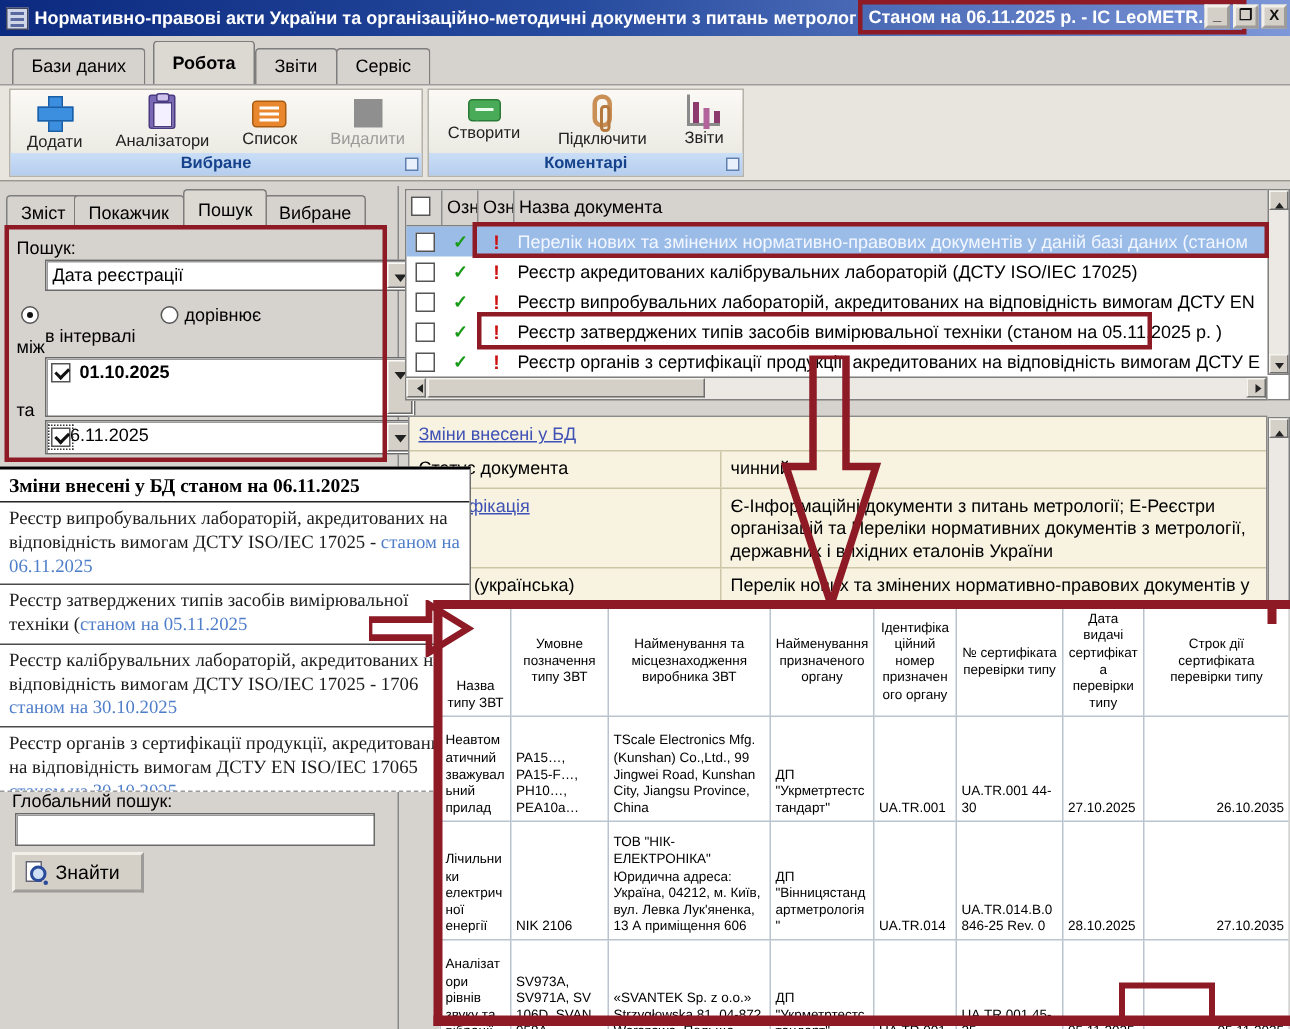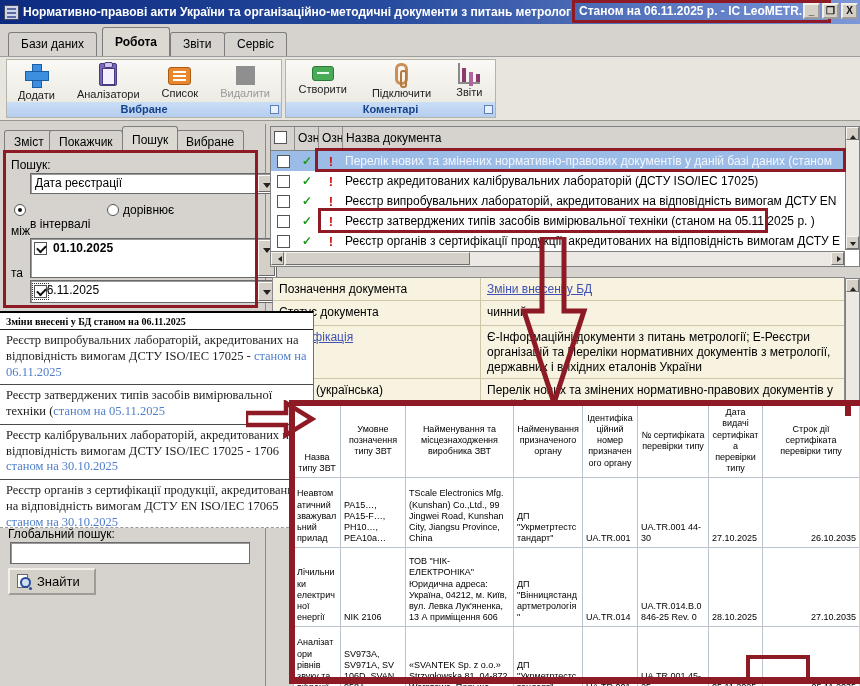--- a/index.html
+++ b/index.html
@@ -110,21 +110,21 @@
   .prow { display:flex; border-bottom:1px solid #cdc6a7; }
   .prow .pl { width:208px; padding:4px 4px 3px 6px; border-right:1px solid #cdc6a7; }
   .prow .pv { flex:1; padding:4px 6px 3px 6px; line-height:15px; }
   .plink { color:#3f51b5; text-decoration:underline; }
   .props-scroll { position:absolute; right:0; top:278px; width:15px; height:128px; background:#ece9e4; border:1px solid #808080; z-index:6; }
 
   
   .popup { position:absolute; left:0; top:311px; width:314px; height:217px; background:#fff;
     border-top:2px solid #000; border-right:1px solid #707070; border-bottom:1px dashed #9a9a9a;
     font-family:"Liberation Serif",serif; z-index:25; overflow:hidden; }
-  .popup h3 { font-size:10px; padding:3px 6px 2px; border-bottom:1px solid #222; color:#000; }
+  .popup h3 { font-size:13px; padding:3px 6px 2px; border-bottom:1px solid #222; color:#000; }
   .pentry { font-size:12.5px; line-height:1.26; padding:3px 4px 4px 6px; border-bottom:1px solid #4a4a4a; color:#1c1c1c; }
   .pentry:last-child { border-bottom:none; }
   .pdate { color:#4f7ec9; }
 
   
   .registry { position:absolute; left:293px; top:404px; width:566px; height:282px; background:#fff; overflow:hidden; z-index:30; }
   .registry table { border-collapse:collapse; table-layout:fixed; width:566px; font-size:9px; line-height:1.25; color:#000; }
   .registry td, .registry th { border:1px solid #b9c4ce; padding:2px 3px; font-weight:normal; overflow:hidden; word-wrap:break-word; }
   .registry thead th { text-align:center; vertical-align:middle; height:70px; }
   .registry thead th:first-child { vertical-align:bottom; }
@@ -282,21 +282,20 @@
   <span class="sbtn tri-dn" style="left:0; bottom:0;"></span>
 </div>
 <div class="hscroll">
   <span class="sbtn tri-lf" style="left:0; top:0;"></span>
   <span class="thumb" style="left:14px; top:0; width:185px; height:13px;"></span>
   <span class="sbtn tri-rt" style="right:0; top:0;"></span>
 </div>
 
 <div class="props">
   <div class="prow" style="min-height:22px;">
-    <div class="pl">Позначення документа</div>
     <div class="pv"><span class="plink">Зміни внесені у БД</span></div>
   </div>
   <div class="prow" style="min-height:25px;">
     <div class="pl">Статус документа</div>
     <div class="pv">чинний</div>
   </div>
   <div class="prow" style="min-height:53px;">
     <div class="pl"><span class="plink">Класифікація</span></div>
     <div class="pv">Є-Інформаційні документи з питань метрології; Е-Реєстри організацій та Переліки нормативних документів з метрології, державних і вихідних еталонів України</div>
   </div>

